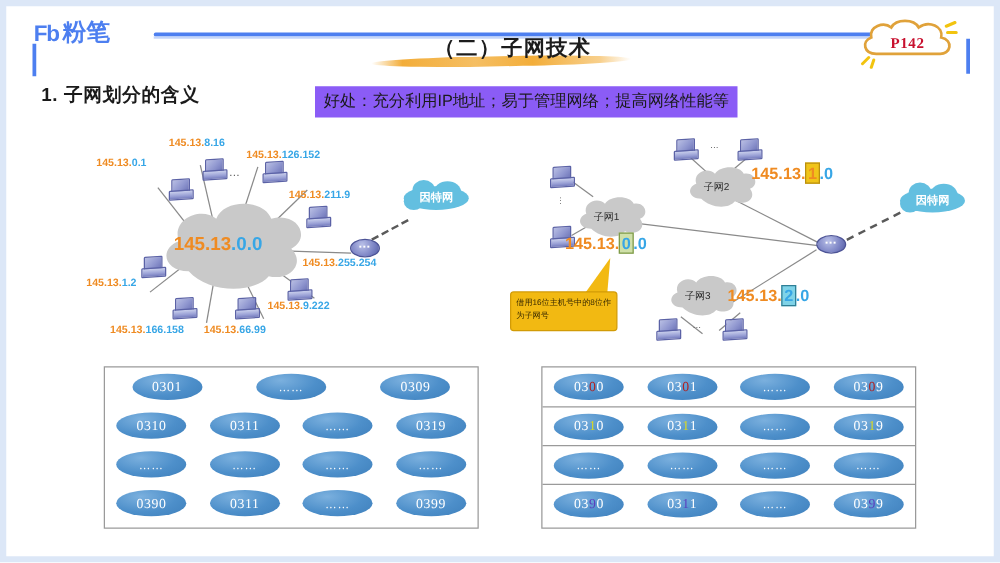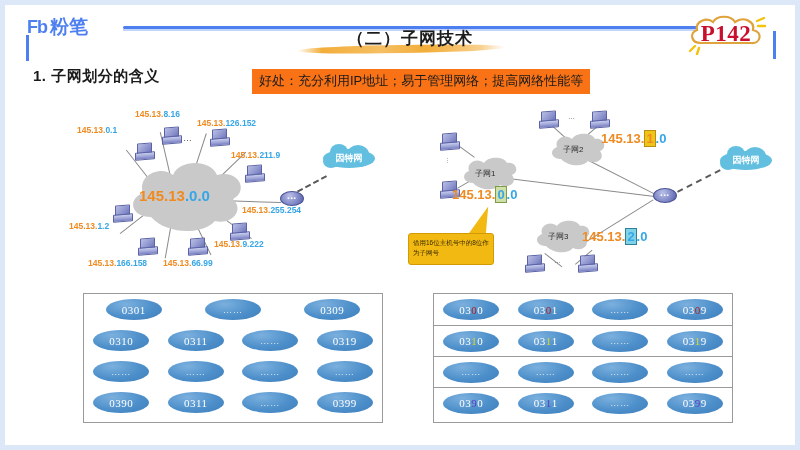--- a/index.html
+++ b/index.html
@@ -67,35 +67,35 @@
     border-radius:50%/60%;
     transform:rotate(-1deg);
     z-index:2;
   }
   .page-badge{
     position:absolute;right:28px;top:8px;width:82px;height:42px;
   }
   .page-badge .lbl{
     position:absolute;left:0;top:0;width:82px;height:42px;
     display:flex;align-items:center;justify-content:center;
-    font-size:23px;font-weight:bold;color:#c8102e;
+    font-size:12px;font-weight:bold;color:#c8102e;
     font-family:"Liberation Serif","DejaVu Serif",serif;
     letter-spacing:.5px;
   }
 
   
   .sec-title{
     position:absolute;left:28px;top:62px;
     font-size:15px;font-weight:bold;color:#1a1a1a;
     letter-spacing:.5px;
   }
   .benefit{
     position:absolute;left:247px;top:64px;
     padding:3px 7px 4px 7px;
-    background:#f97316;
+    background:#8b5cf6;
     font-size:13px;color:#1a1a1a;letter-spacing:0px;
     white-space:nowrap;
   }
 
   
   .ipl{
     position:absolute;white-space:nowrap;
     font-weight:bold;
     font-family:"Liberation Sans","DejaVu Sans",sans-serif;
   }

